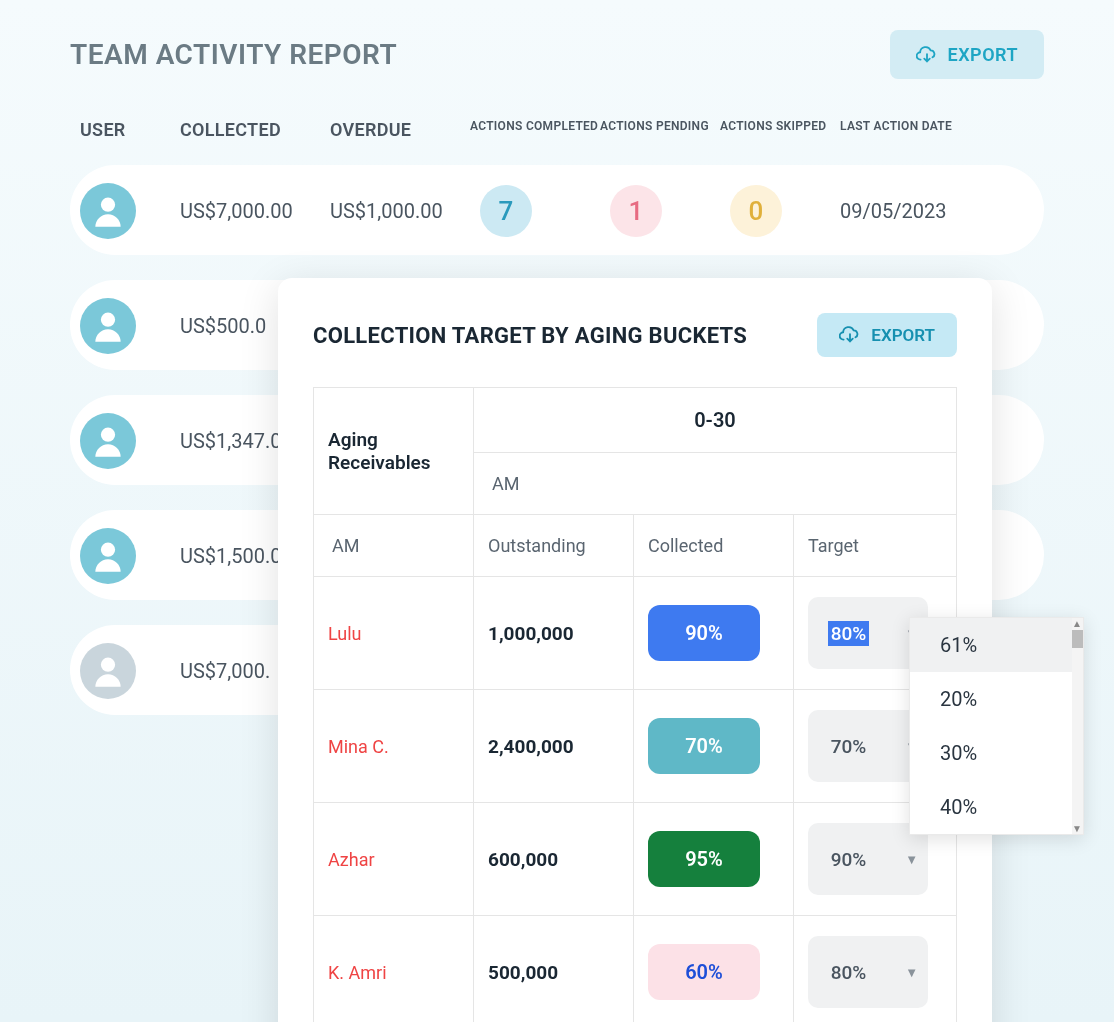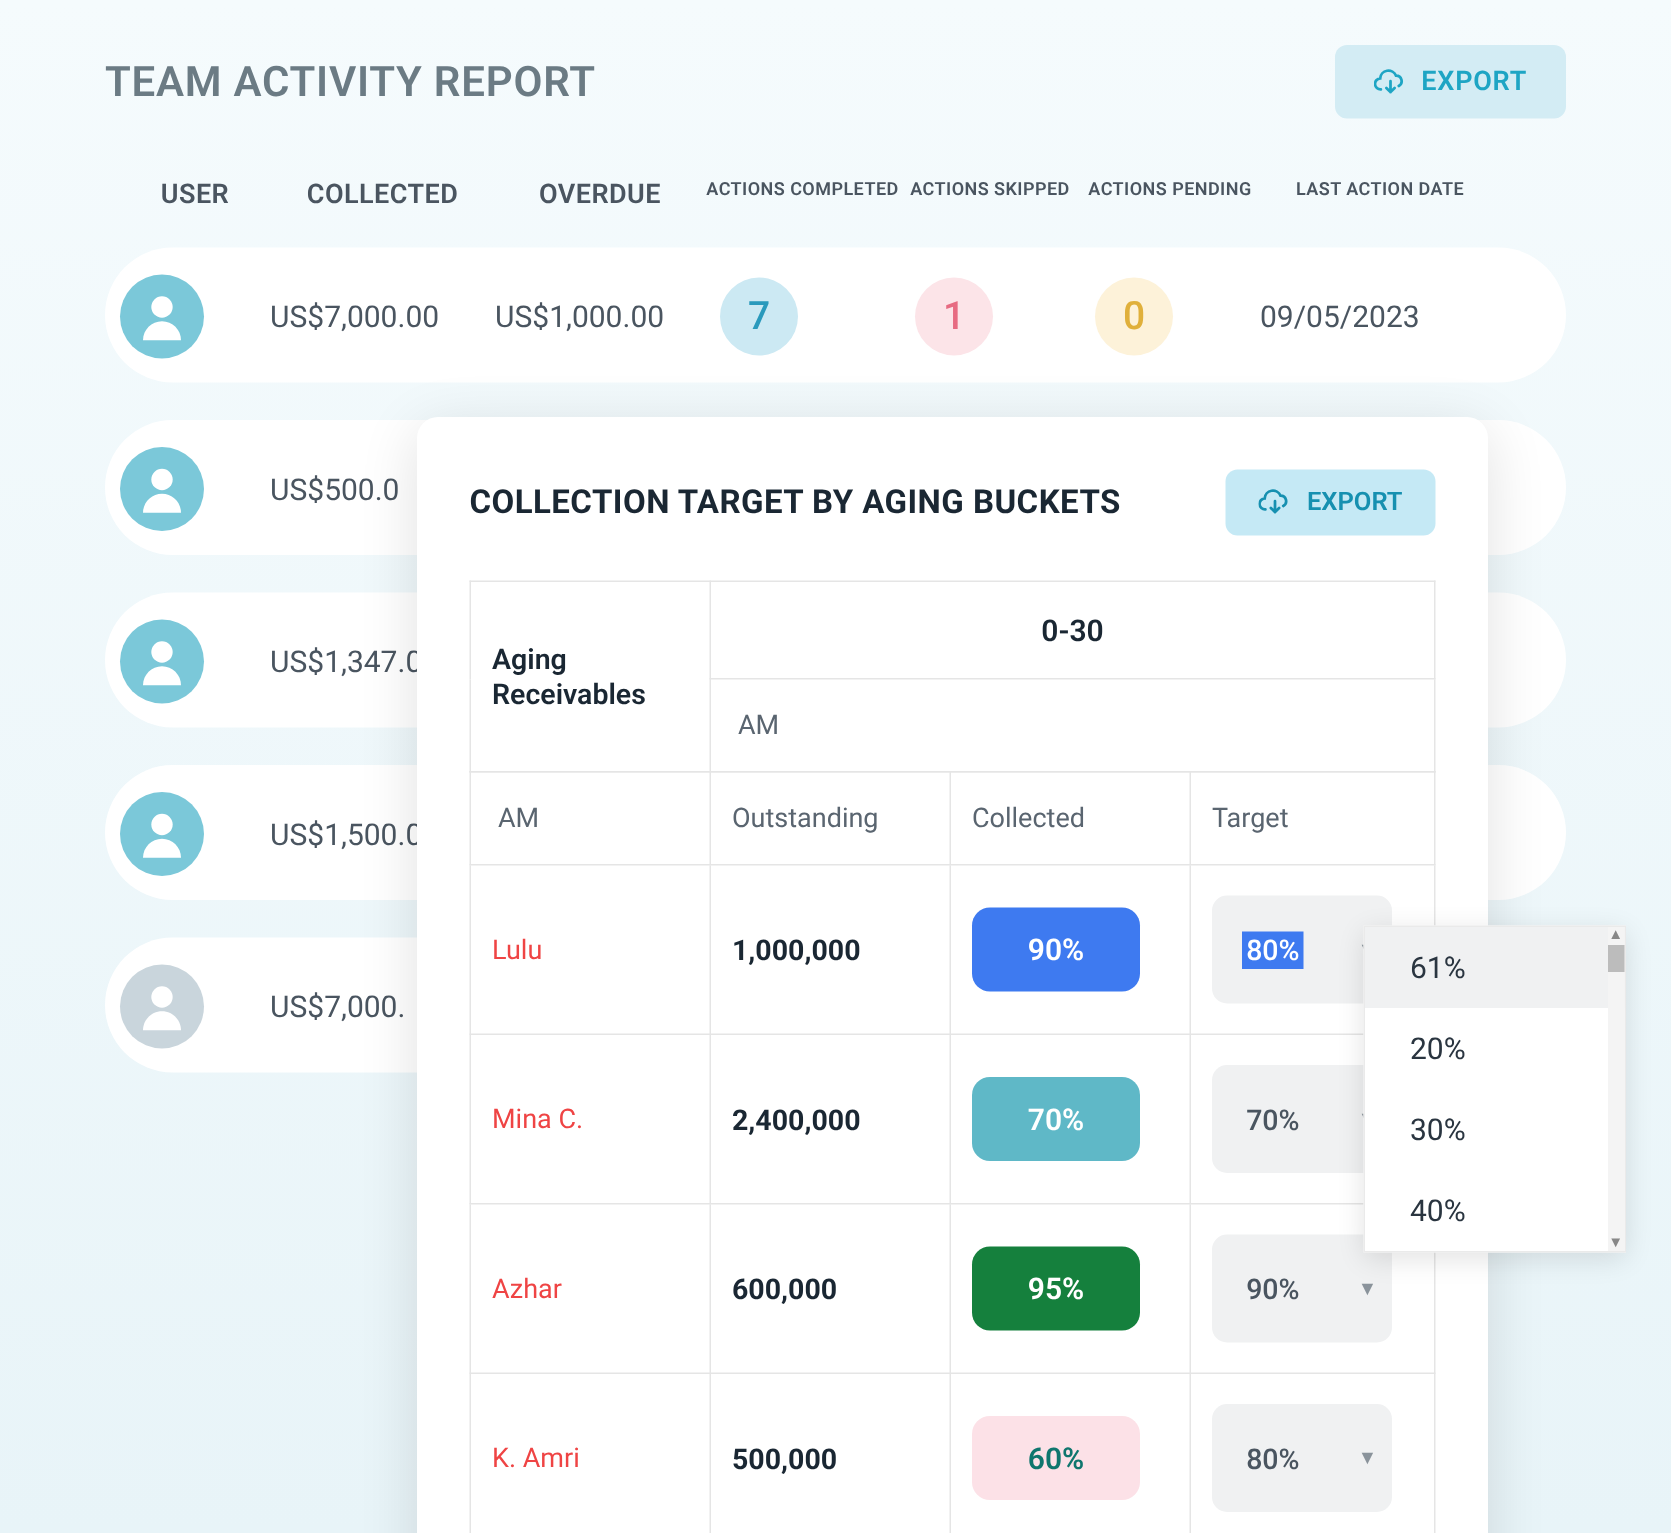--- a/index.html
+++ b/index.html
@@ -50,21 +50,20 @@
       width: 22px;
       height: 18px;
     }
 
     .table-headers {
       display: grid;
       grid-template-columns: 100px 150px 140px 130px 120px 120px 160px;
       gap: 0;
       margin-bottom: 25px;
       padding-left: 10px;
-      text-align: center;
     }
 
     .col-header {
       font-size: 18px;
       font-weight: 600;
       color: #4a5560;
       letter-spacing: 0.3px;
     }
 
     .col-header.two-line {
@@ -251,21 +250,21 @@
       background: #5fb8c7;
     }
 
     .pill.tealdark {
       background: #15803d;
       text-align: right;
     }
 
     .pill.pink {
       background: #fce1e7;
-      color: #0f766e;
+      color: #1d4ed8;
     }
 
     .target-cell {
       text-align: center;
     }
 
     .target-select {
       display: inline-flex;
       align-items: center;
       justify-content: center;
@@ -365,22 +364,22 @@
     </svg>
     <span>EXPORT</span>
   </button>
 </div>
 
 <div class="table-headers">
   <div class="col-header">USER</div>
   <div class="col-header">COLLECTED</div>
   <div class="col-header">OVERDUE</div>
   <div class="col-header two-line">ACTIONS COMPLETED</div>
+  <div class="col-header two-line">ACTIONS PENDING</div>
   <div class="col-header two-line">ACTIONS SKIPPED</div>
-  <div class="col-header two-line">ACTIONS PENDING</div>
   <div class="col-header two-line">LAST ACTION DATE</div>
 </div>
 
 <div class="table-rows">
 
   <div class="table-row">
     <div>
       <div class="avatar">
         <svg class="avatar-svg" viewBox="0 0 24 24" fill="#ffffff">
           <circle cx="12" cy="8" r="4.5"></circle>

